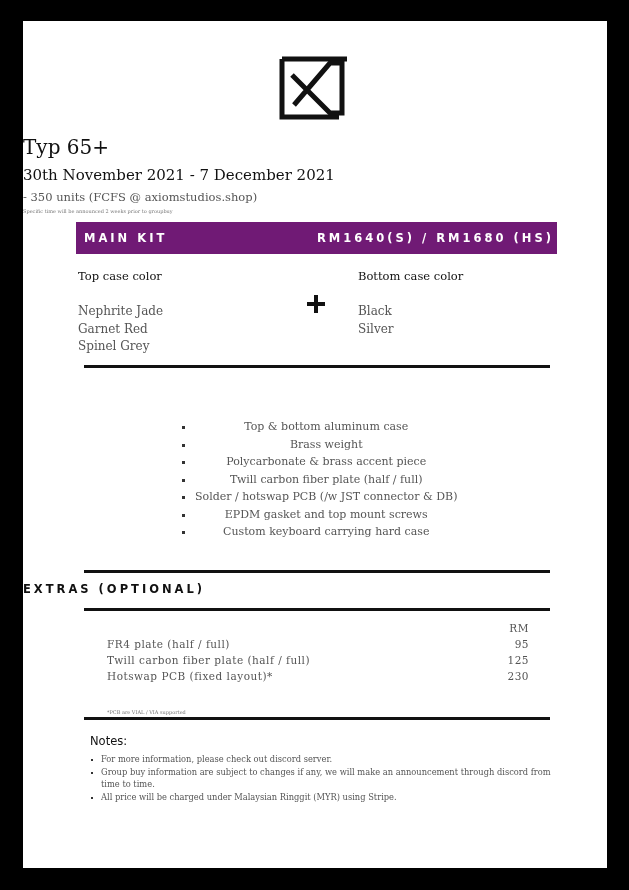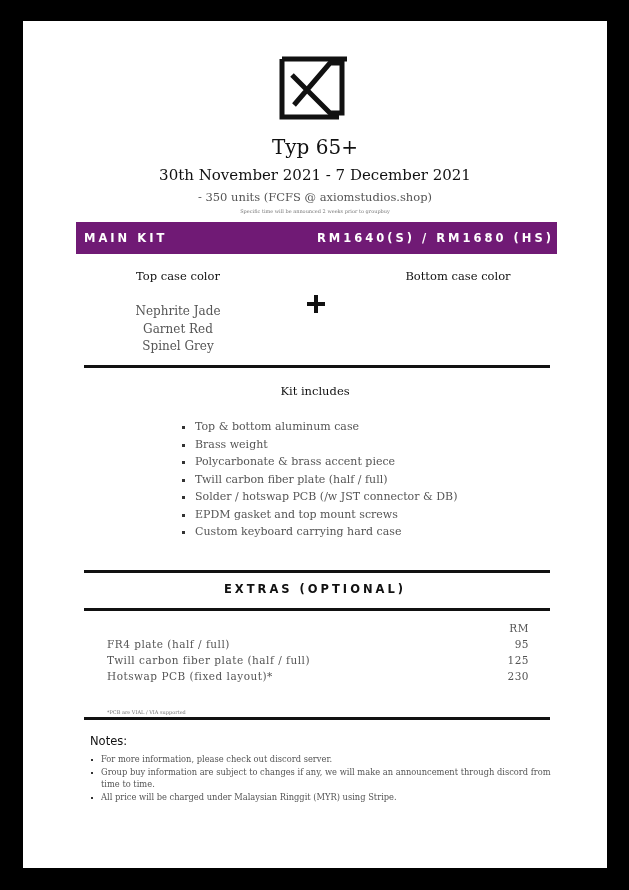--- a/index.html
+++ b/index.html
@@ -1,35 +1,35 @@
 <!DOCTYPE html>
 <html><head>
 <meta charset="utf-8">
 <style>
   html, body { margin:0; padding:0; }
   body { width:629px; height:890px; background:#000; position:relative; overflow:hidden;
          font-family:"DejaVu Serif", serif; color:#222; }
   .page { position:absolute; left:23px; top:21px; width:584px; height:847px; background:#fff; }
   .abs { position:absolute; }
-  .center { text-align:center; }
+  .center { text-align:left; }
   .logo { left:255px; top:34px; width:71px; height:66px; }
   .title { left:0; width:584px; top:114px; font-size:20px; color:#111; }
   .dates { left:0; width:584px; top:145px; font-size:15px; color:#111; }
   .units { left:0; width:584px; top:169px; font-size:11.5px; color:#555; }
   .fine { left:0; width:584px; top:187px; font-size:5px; color:#777; }
   .bar { left:53px; top:201px; width:481px; height:32px; background:#701a75; color:#fff;
          font-family:"DejaVu Sans", sans-serif; font-weight:bold; font-size:11.5px; letter-spacing:3px; }
   .bar .l { position:absolute; left:8px; top:9px; }
   .bar .r { position:absolute; right:3px; top:9px; }
   .colhead { font-size:11.5px; color:#111; width:200px; }
   .collist { font-size:12px; color:#555; width:200px; line-height:17.5px; }
   .plus { left:282px; top:272px; width:22px; height:22px; }
   .rule { height:3px; background:#111; }
   .kitlist { left:150px; top:397px; margin:0; padding:0 0 0 22px; font-size:11px; color:#555; line-height:17.5px; }
-  .kitlist li { list-style:none; position:relative; }
+  .kitlist li { list-style:none; position:relative;text-align:center; }
   .kitlist li::before { content:""; position:absolute; left:-13px; top:8px; width:3px; height:3px; background:#333; }
   .extras-h { left:0; width:584px; top:561px; font-family:"DejaVu Sans", sans-serif; font-weight:bold;
               font-size:11.5px; letter-spacing:3px; color:#111; }
   .extras { left:84px; top:601px; width:422px; font-size:10.5px; color:#555; letter-spacing:0.5px; }
   .extras .row { display:flex; justify-content:space-between; height:16px; }
   .footnote { left:84px; top:688px; font-size:5px; color:#777; }
   .notes-h { left:67px; top:713px; font-size:11.5px; color:#111; font-family:"DejaVu Sans", sans-serif; }
   .notes { left:67px; top:732px; width:470px; margin:0; padding:0 0 0 11px; font-size:8.3px; color:#555; line-height:12.5px; }
   .notes li { list-style:none; position:relative; }
   .notes li::before { content:""; position:absolute; left:-10px; top:6px; width:2px; height:2px; background:#333; }
@@ -60,25 +60,26 @@
     <div>Garnet Red</div>
     <div>Spinel Grey</div>
   </div>
 
   <svg class="abs plus" viewBox="0 0 22 22">
     <path d="M11 2 V20 M2 11 H20" stroke="#111" stroke-width="4"></path>
   </svg>
 
   <div class="abs colhead center" style="left:335px; top:248px;">Bottom case color</div>
   <div class="abs collist center" style="left:335px; top:282px;">
+    <div>Black</div>
+    <div>Silver</div>
   </div>
 
   <div class="abs rule" style="left:61px; top:344px; width:466px;"></div>
 
-  <div class="abs center" style="left:0; width:584px; top:363px; font-size:11.5px; color:#111;">Kit includes</div>
   <ul class="abs kitlist">
     <li>Top &amp; bottom aluminum case</li>
     <li>Brass weight</li>
     <li>Polycarbonate &amp; brass accent piece</li>
     <li>Twill carbon fiber plate (half / full)</li>
     <li>Solder / hotswap PCB (/w JST connector &amp; DB)</li>
     <li>EPDM gasket and top mount screws</li>
     <li>Custom keyboard carrying hard case</li>
   </ul>
 

